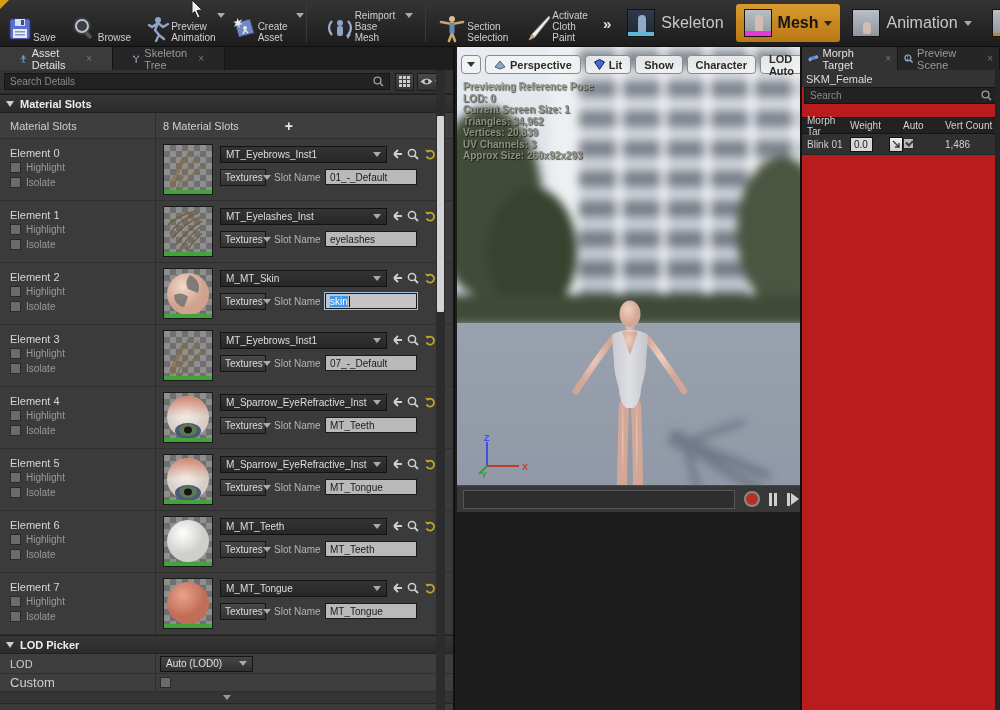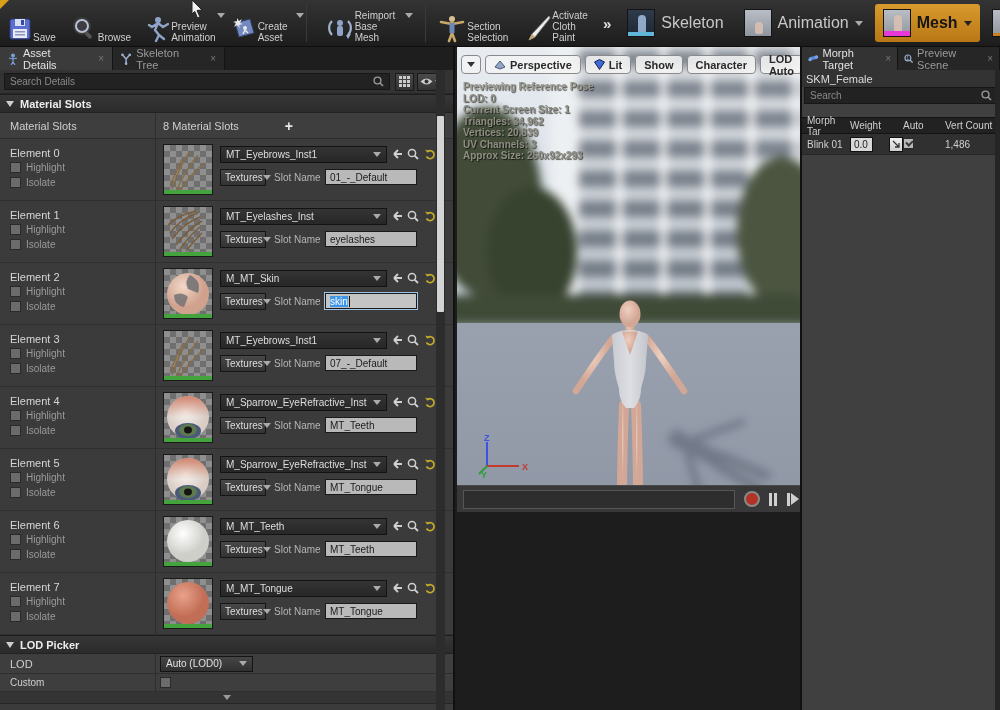--- a/index.html
+++ b/index.html
@@ -31,21 +31,21 @@
 
   
   .cb { width:11px; height:11px; background:#6b6b6b; border:1px solid #2a2a2a; display:inline-block; flex:0 0 auto; }
   .cb.checked { background:#b9b9b9; position:relative; }
   .cb.checked::after { content:""; position:absolute; left:2px; top:1px; width:5px; height:3px; border-left:2px solid #3b3b3b; border-bottom:2px solid #3b3b3b; transform:rotate(-45deg); }
   .mag { flex:0 0 auto; }
 
   
   .left-panel { position:absolute; left:0; top:47px; width:455px; height:663px; background:#3b3b3b; border-right:2px solid #111; }
   .ltabs { height:23px; background:#1e1e1e; display:flex; }
-  .ltab { display:flex; align-items:center; gap:5px; padding:0 8px; font-size:11px; color:#9a9a9a; background:#262626; border-right:1px solid #141414; }
+  .ltab { display:flex; align-items:center; gap:5px; padding:0 20px; font-size:11px; color:#9a9a9a; background:#262626; border-right:1px solid #141414; }
   .ltab.active { background:#3b3b3b; color:#e2e2e2; }
   .tab-x { color:#777; font-size:10px; margin-left:6px; }
   .search-row { height:24px; background:#333; display:flex; align-items:center; padding:0 4px; gap:3px; border-bottom:1px solid #262626; }
   .search-input { flex:1; height:17px; background:#222; border:1px solid #161616; color:#8a8a8a; font-size:10px;
      display:flex; align-items:center; padding:0 5px; justify-content:space-between; }
   .sq-btn { width:19px; height:18px; background:linear-gradient(#4a4a4a,#333); border:1px solid #1a1a1a; display:flex; align-items:center; justify-content:center; color:#ccc; }
   .cat-header { height:19px; background:linear-gradient(#363636,#2b2b2b); border-top:1px solid #1f1f1f; border-bottom:1px solid #222;
      display:flex; align-items:center; gap:6px; padding:0 6px; color:#ececec; font-size:11px; font-weight:bold; }
   .exp-tri { width:0; height:0; border-left:4px solid transparent; border-right:4px solid transparent; border-top:6px solid #cfcfcf; }
   .slots-row { height:26px; display:flex; align-items:center; border-bottom:1px solid #2d2d2d; background:#3e3e3e; font-size:11px; color:#cfcfcf; }
@@ -76,21 +76,21 @@
   .slot-lab { position:absolute; left:274px; top:33px; font-size:10px; color:#b5b5b5; }
   .slot-field { position:absolute; left:325px; top:30px; width:92px; height:16px; background:#b9b9b9; border:1px solid #1a1a1a;
      display:flex; align-items:center; padding:0 4px; font-size:10px; color:#1b1b1b; }
   .slot-field.editing { box-shadow:0 0 0 1px #9fc6e8; background:#c4c4c4; }
   .slot-field.editing .slot-val { background:#3f96e8; color:#fff; }
   .slot-field .ibeam { width:1px; height:11px; background:#111; margin-left:1px; }
 
   .lod-row { height:20px; display:flex; align-items:center; font-size:11px; color:#cfcfcf; background:#3e3e3e; border-bottom:1px solid #2f2f2f; }
   .lod-dd { margin-left:5px; width:93px; height:16px; background:linear-gradient(#454545,#313131); border:1px solid #141414;
      display:flex; align-items:center; justify-content:space-between; padding:0 5px; font-size:10px; color:#e0e0e0; }
-  .custom-row { height:18px; display:flex; align-items:center; font-size:10px; color:#cfcfcf; background:#3e3e3e; border-bottom:1px solid #2f2f2f; }
+  .custom-row { height:18px; display:flex; align-items:center; font-size:13px; color:#cfcfcf; background:#3e3e3e; border-bottom:1px solid #2f2f2f; }
   .expander { height:12px; background:#343434; display:flex; align-items:center; justify-content:center; border-bottom:1px solid #262626; }
   .lscroll { position:absolute; right:8px; top:23px; bottom:0; width:9px; background:#2c2c2c; }
   .lthumb { position:absolute; left:1px; top:46px; width:7px; height:196px; background:#d4d4d4; border-radius:1px; }
 
   
   .viewport { position:absolute; left:457px; top:47px; width:343px; height:465px; overflow:hidden; background:#8e96a4; }
   .scene { position:absolute; inset:0; }
   .photo { position:absolute; left:-10px; top:-10px; right:-10px; height:290px; filter:blur(5px); overflow:hidden; background:linear-gradient(#e9edf2,#ccd5de); }
   .bldg { position:absolute; left:125px; top:0; width:230px; height:280px;
      background:linear-gradient(#dfe2e6,#bfc6cd),repeating-linear-gradient(180deg,rgba(70,80,95,.0) 0 14px,rgba(60,70,85,.55) 14px 30px);
@@ -122,21 +122,21 @@
      display:flex; align-items:center; }
   .timeline { margin-left:6px; width:272px; height:19px; background:#2e2e2e; border:1px solid #565656; }
   .rec-btn { margin-left:9px; width:16px; height:16px; border-radius:50%; border:2px solid #8a8a8a; background:#b33226; }
   .pp { display:flex; gap:2px; margin-left:9px; }
   .pp .bar { width:3px; height:13px; background:#cfcfcf; }
   .step { display:flex; align-items:center; gap:1px; margin-left:10px; }
   .step .bar { width:3px; height:13px; background:#cfcfcf; }
   .tri-r { width:0; height:0; border-top:6px solid transparent; border-bottom:6px solid transparent; border-left:8px solid #cfcfcf; }
 
   
-  .right-panel { position:absolute; left:800px; top:47px; width:200px; height:663px; background:#404040; border-left:2px solid #111; }
+  .right-panel { position:absolute; left:800px; top:47px; width:200px; height:663px; background:#b91c1c; border-left:2px solid #111; }
   .rtabs { height:23px; background:#1e1e1e; display:flex; }
   .rtab { display:flex; align-items:center; gap:4px; padding:0 6px; font-size:11px; color:#9a9a9a; background:#262626; border-right:1px solid #141414; }
   .rtab.active { background:#333; color:#e2e2e2; }
   .mesh-name { padding:3px 4px 2px; font-size:11px; color:#dcdcdc; background:#333; }
   .rsearch { margin:0 2px; height:17px; background:#222; border:1px solid #161616; color:#8a8a8a; font-size:10px;
      display:flex; align-items:center; justify-content:space-between; padding:0 5px; }
   .rtable-head { margin-top:13px; height:17px; background:#222; border-top:1px solid #141414; border-bottom:1px solid #141414;
      display:flex; align-items:center; font-size:10px; color:#cfcfcf; }
   .rh1{width:48px;padding-left:5px;} .rh2{width:53px;} .rh3{width:42px;} .rh4{flex:1;overflow:hidden;white-space:nowrap;}
   .rrow { height:21px; display:flex; align-items:center; font-size:10px; color:#cfcfcf; background:#303030; border-bottom:1px solid #262626; }
@@ -233,33 +233,33 @@
       <span>Activate Cloth Paint</span>
     </div>
     <div class="tb-chevrons">»</div>
 
     <div class="mode-tab">
       <span class="mode-thumb skel">
           <span class="fig"></span>
         </span>
       <span>Skeleton</span>
     </div>
+    <div class="mode-tab active">
+      <span class="mode-thumb mesh">
+          <span class="fig"></span>
+        </span>
+      <span>Mesh</span>
+      <span class="caret-d" style="border-top-color:#222;"></span>
+    </div>
     <div class="mode-tab">
       <span class="mode-thumb">
           <span class="fig" style="top:12px;height:12px;"></span>
         </span>
       <span>Animation</span>
       <span class="caret-d"></span>
-    </div>
-    <div class="mode-tab active">
-      <span class="mode-thumb mesh">
-          <span class="fig"></span>
-        </span>
-      <span>Mesh</span>
-      <span class="caret-d" style="border-top-color:#222;"></span>
     </div>
     <div class="mode-tab">
       <span class="mode-thumb under">
           <span class="fig"></span>
           <span class="bp"></span>
         </span>
       <span>Blueprint</span>
     </div>
     <div class="mode-tab">
       <span class="mode-thumb under">

